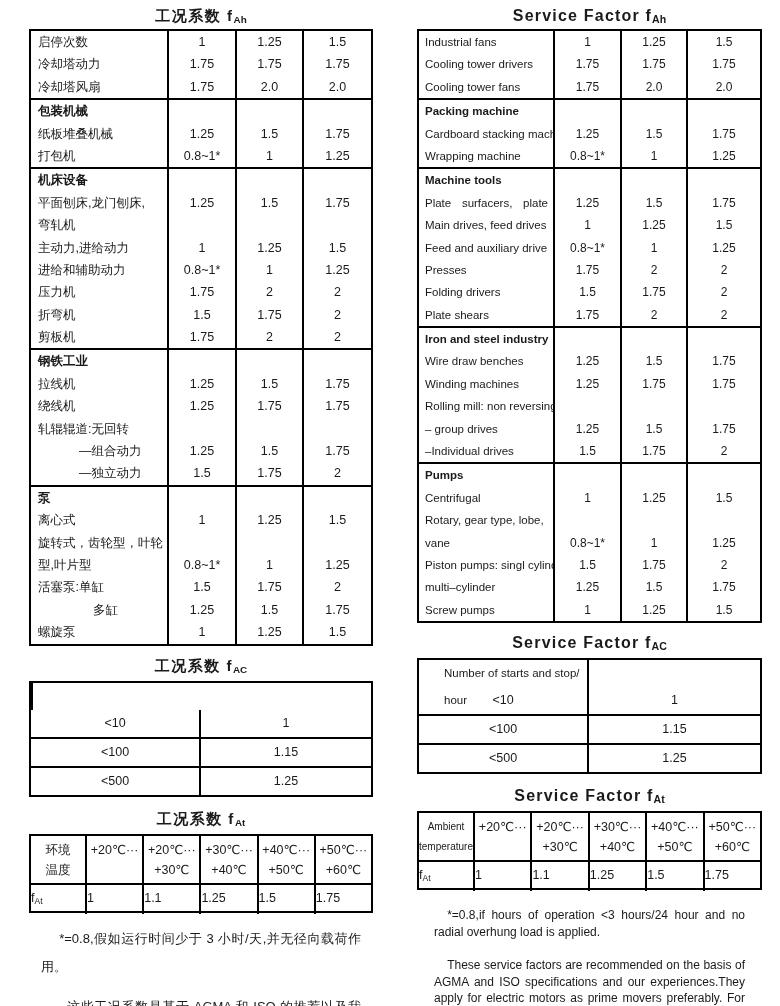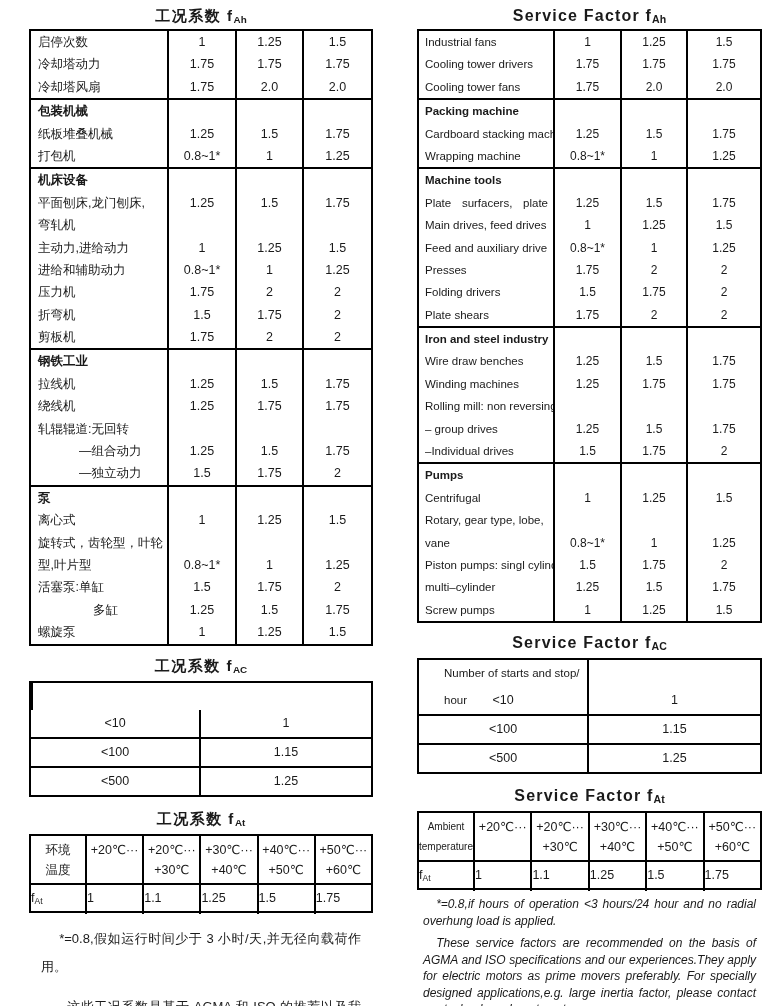--- a/index.html
+++ b/index.html
@@ -55,21 +55,21 @@
   .fatrow{display:grid;grid-template-columns:54px repeat(5,1fr);border-top:2px solid #000;
           height:26px;line-height:26px;text-align:left;font-size:12.5px;}
   .fatrow .vc{border-left:2px solid #000;}
   .fatrow .lc .sub{font-size:68%;vertical-align:-2px;}
 
   
   .notes{margin-top:5px;}
   .col.zh .notes p{margin:12px;font-size:13px;line-height:28px;text-align:justify;}
   .col.zh .notes p.p1{text-indent:1.4em;}
   .col.zh .notes p.p2{text-indent:2em;}
-  .col.en .notes p{margin:6px;font-size:12px;line-height:16.5px;text-align:justify;font-style:italic;}
+  .col.en .notes p{margin:17px;font-size:12px;line-height:16.5px;text-align:justify;}
   .col.en .notes p.p1{text-indent:1.1em;}
   .col.en .notes p.p2{text-indent:1.1em;}
 </style>
 </head>
 <body>
 
 <div class="page">
 
   <div class="col zh">
     <div class="ttl t-fah"><span>工况系数 f</span><span class="sub">Ah</span></div>

